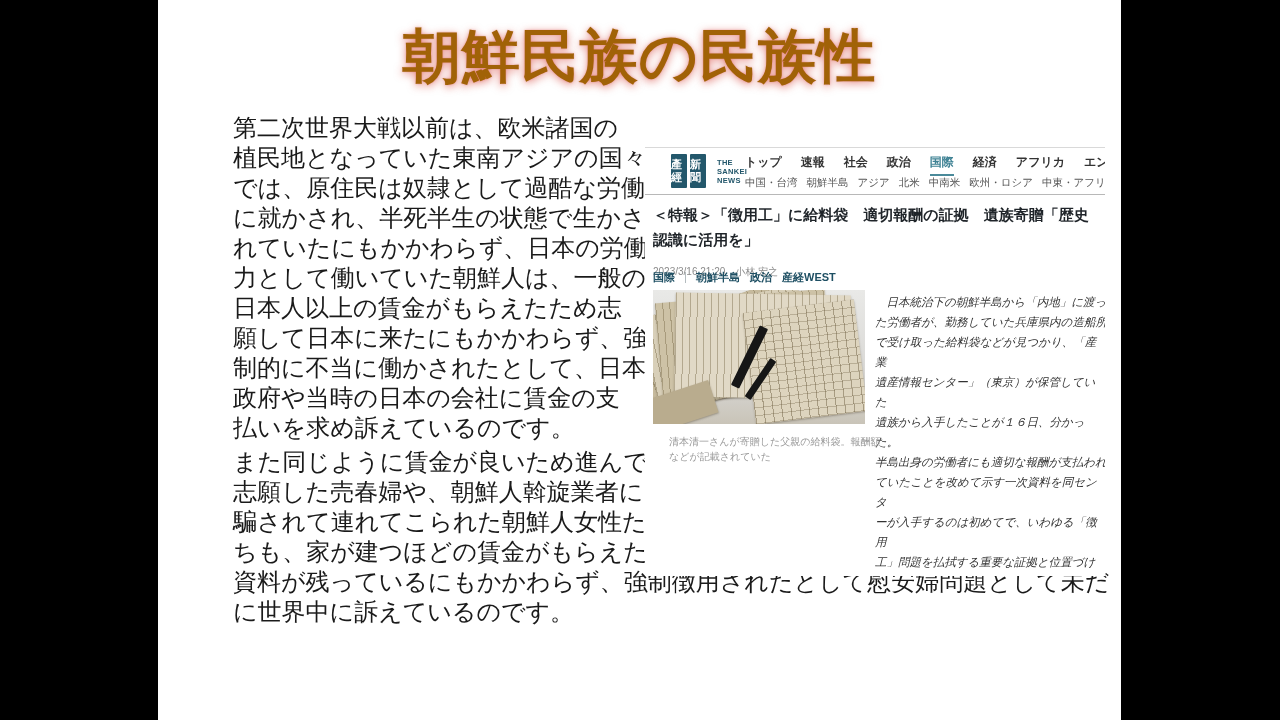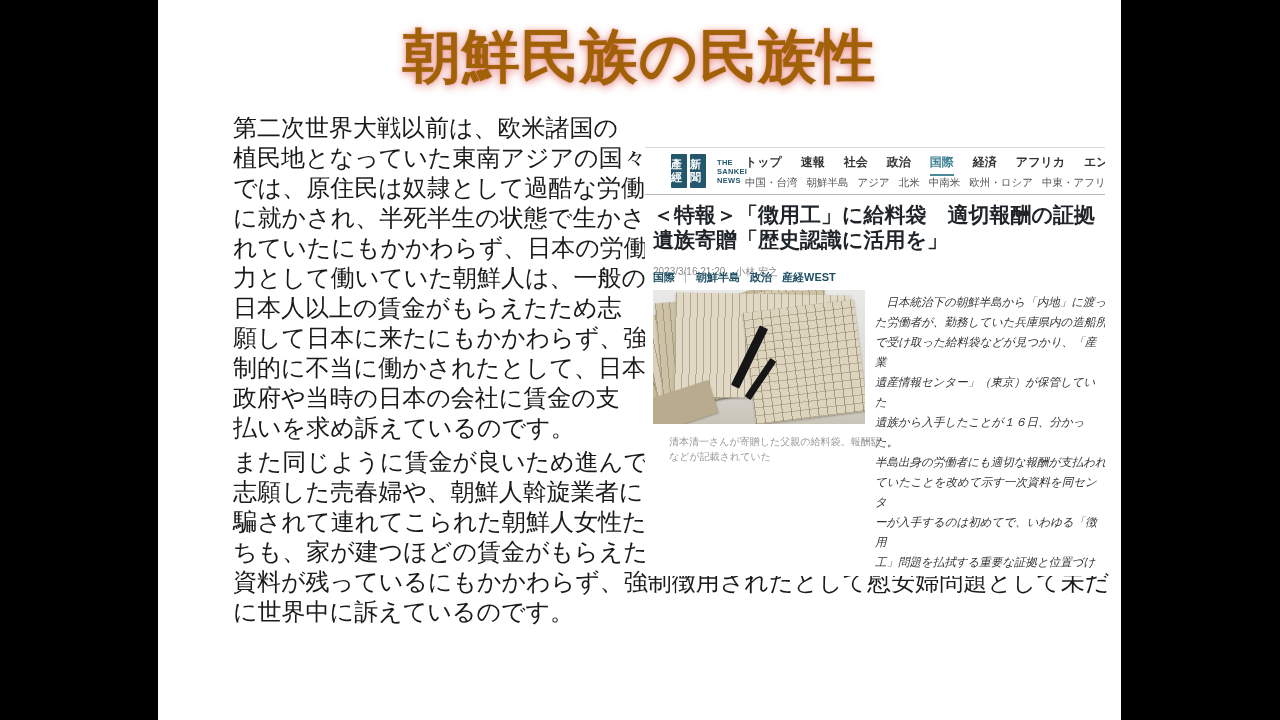--- a/index.html
+++ b/index.html
@@ -49,21 +49,21 @@
   }
   .nav-main span{display:inline-block;margin-right:19px;cursor:pointer;font-family:Liberation Mono, monospace;}
   .nav-main span.active{color:#3f8294;border-bottom:2px solid #4a8a9a;padding-bottom:3px;}
   .nav-sub{
     position:absolute;left:100px;top:28px;width:360px;white-space:nowrap;
     font-size:10.5px;color:#555;overflow:hidden;
   }
   .nav-sub span{display:inline-block;margin-right:9px;cursor:pointer;}
   .headline{
     position:absolute;left:8px;top:54px;width:444px;
-    font-size:21px;line-height:25px;font-weight:700;color:#1f2429;
+    font-size:15px;line-height:25px;font-weight:700;color:#1f2429;
   }
   .meta{position:absolute;left:8px;top:117px;font-size:10px;color:#8a8a8a;text-align:right;}
   .tags{
     position:absolute;left:8px;top:122px;display:flex;align-items:center;
     font-size:11px;font-weight:700;color:#1e4f63;
   }
   .tags .tag{margin-right:10px;cursor:pointer;}
   .tags .sep{display:inline-block;width:0;height:11px;border-left:1px solid #b4bcbf;margin:0 10px 0 0;}
   .article-row{position:absolute;left:8px;top:142px;}
   .photo{

